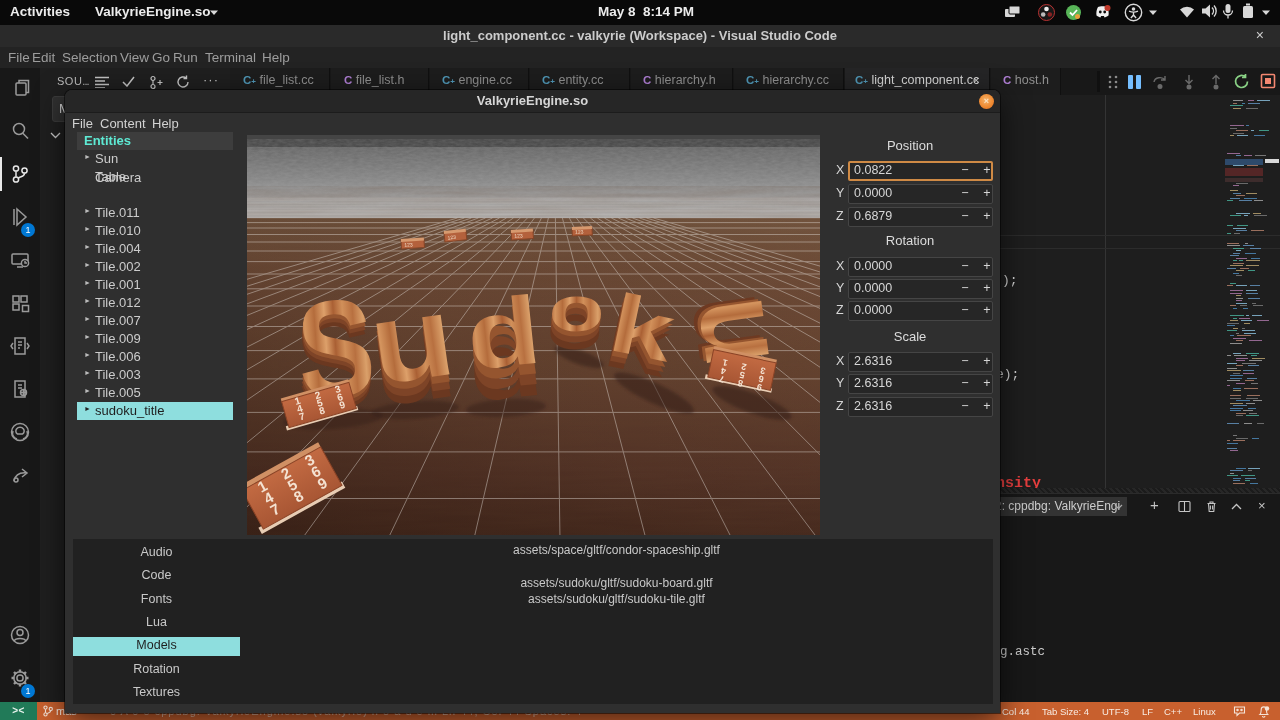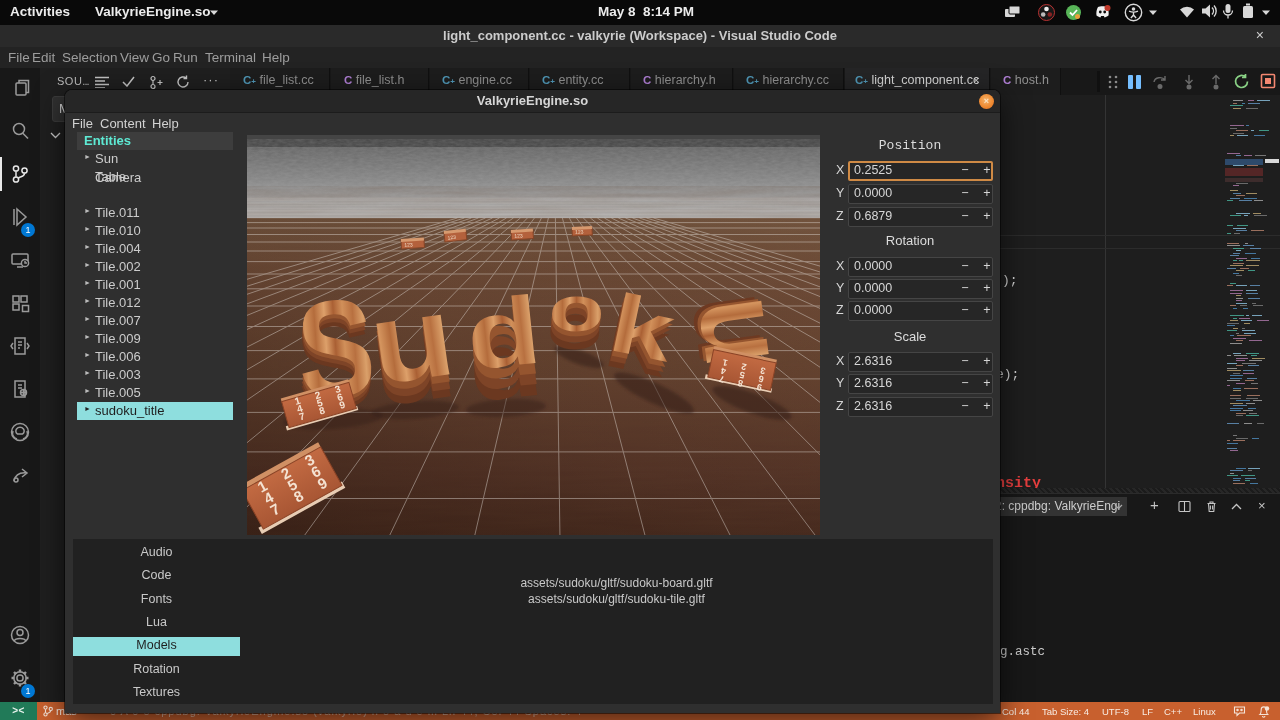--- a/index.html
+++ b/index.html
@@ -875,25 +875,25 @@
             <text x="515.48" y="236.68" font-size="9" font-weight="bold" fill="#f4e2d2" text-anchor="middle" transform="rotate(180 515.48 236.68)">6</text>
             <text x="477.08" y="245.07999999999998" font-size="9" font-weight="bold" fill="#f4e2d2" text-anchor="middle" transform="rotate(180 477.08 245.07999999999998)">7</text>
             <text x="496.28" y="245.07999999999998" font-size="9" font-weight="bold" fill="#f4e2d2" text-anchor="middle" transform="rotate(180 496.28 245.07999999999998)">8</text>
             <text x="515.48" y="245.07999999999998" font-size="9" font-weight="bold" fill="#f4e2d2" text-anchor="middle" transform="rotate(180 515.48 245.07999999999998)">9</text>
           </g>
         </g>
   </svg>
   </div>
 
   <div id="props">
-      <div class="phead" style="top: 3px; font-family: Liberation Mono, monospace;">Position</div>
+      <div class="phead" style="top: 3px;">Position</div>
       <div class="prow" style="top: 26px;">
         <span class="axis">X</span>
         <div class="box focus"></div>
-        <span class="val">0.2525</span>
+        <span class="val">0.0822</span>
         <span class="minus">−</span>
         <span class="plus">+</span>
       </div>
       <div class="prow" style="top: 49px;">
         <span class="axis">Y</span>
         <div class="box"></div>
         <span class="val">0.0000</span>
         <span class="minus">−</span>
         <span class="plus">+</span>
       </div>
@@ -951,16 +951,17 @@
     </div>
 
   <div id="assets">
       <div class="cat" style="top: 5px;">Audio</div>
       <div class="cat" style="top: 28.3px;">Code</div>
       <div class="cat" style="top: 51.6px;">Fonts</div>
       <div class="cat" style="top: 74.9px;">Lua</div>
       <div class="cat sel" style="top: 98.2px;">Models</div>
       <div class="cat" style="top: 121.5px;">Rotation</div>
       <div class="cat" style="top: 144.8px;">Textures</div>
+      <div class="file" style="top: 3px;">assets/space/gltf/condor-spaceship.gltf</div>
       <div class="file" style="top: 35.6px;">assets/sudoku/gltf/sudoku-board.gltf</div>
       <div class="file" style="top: 51.9px;">assets/sudoku/gltf/sudoku-tile.gltf</div>
     </div>
 </div>
 
 </body></html>

